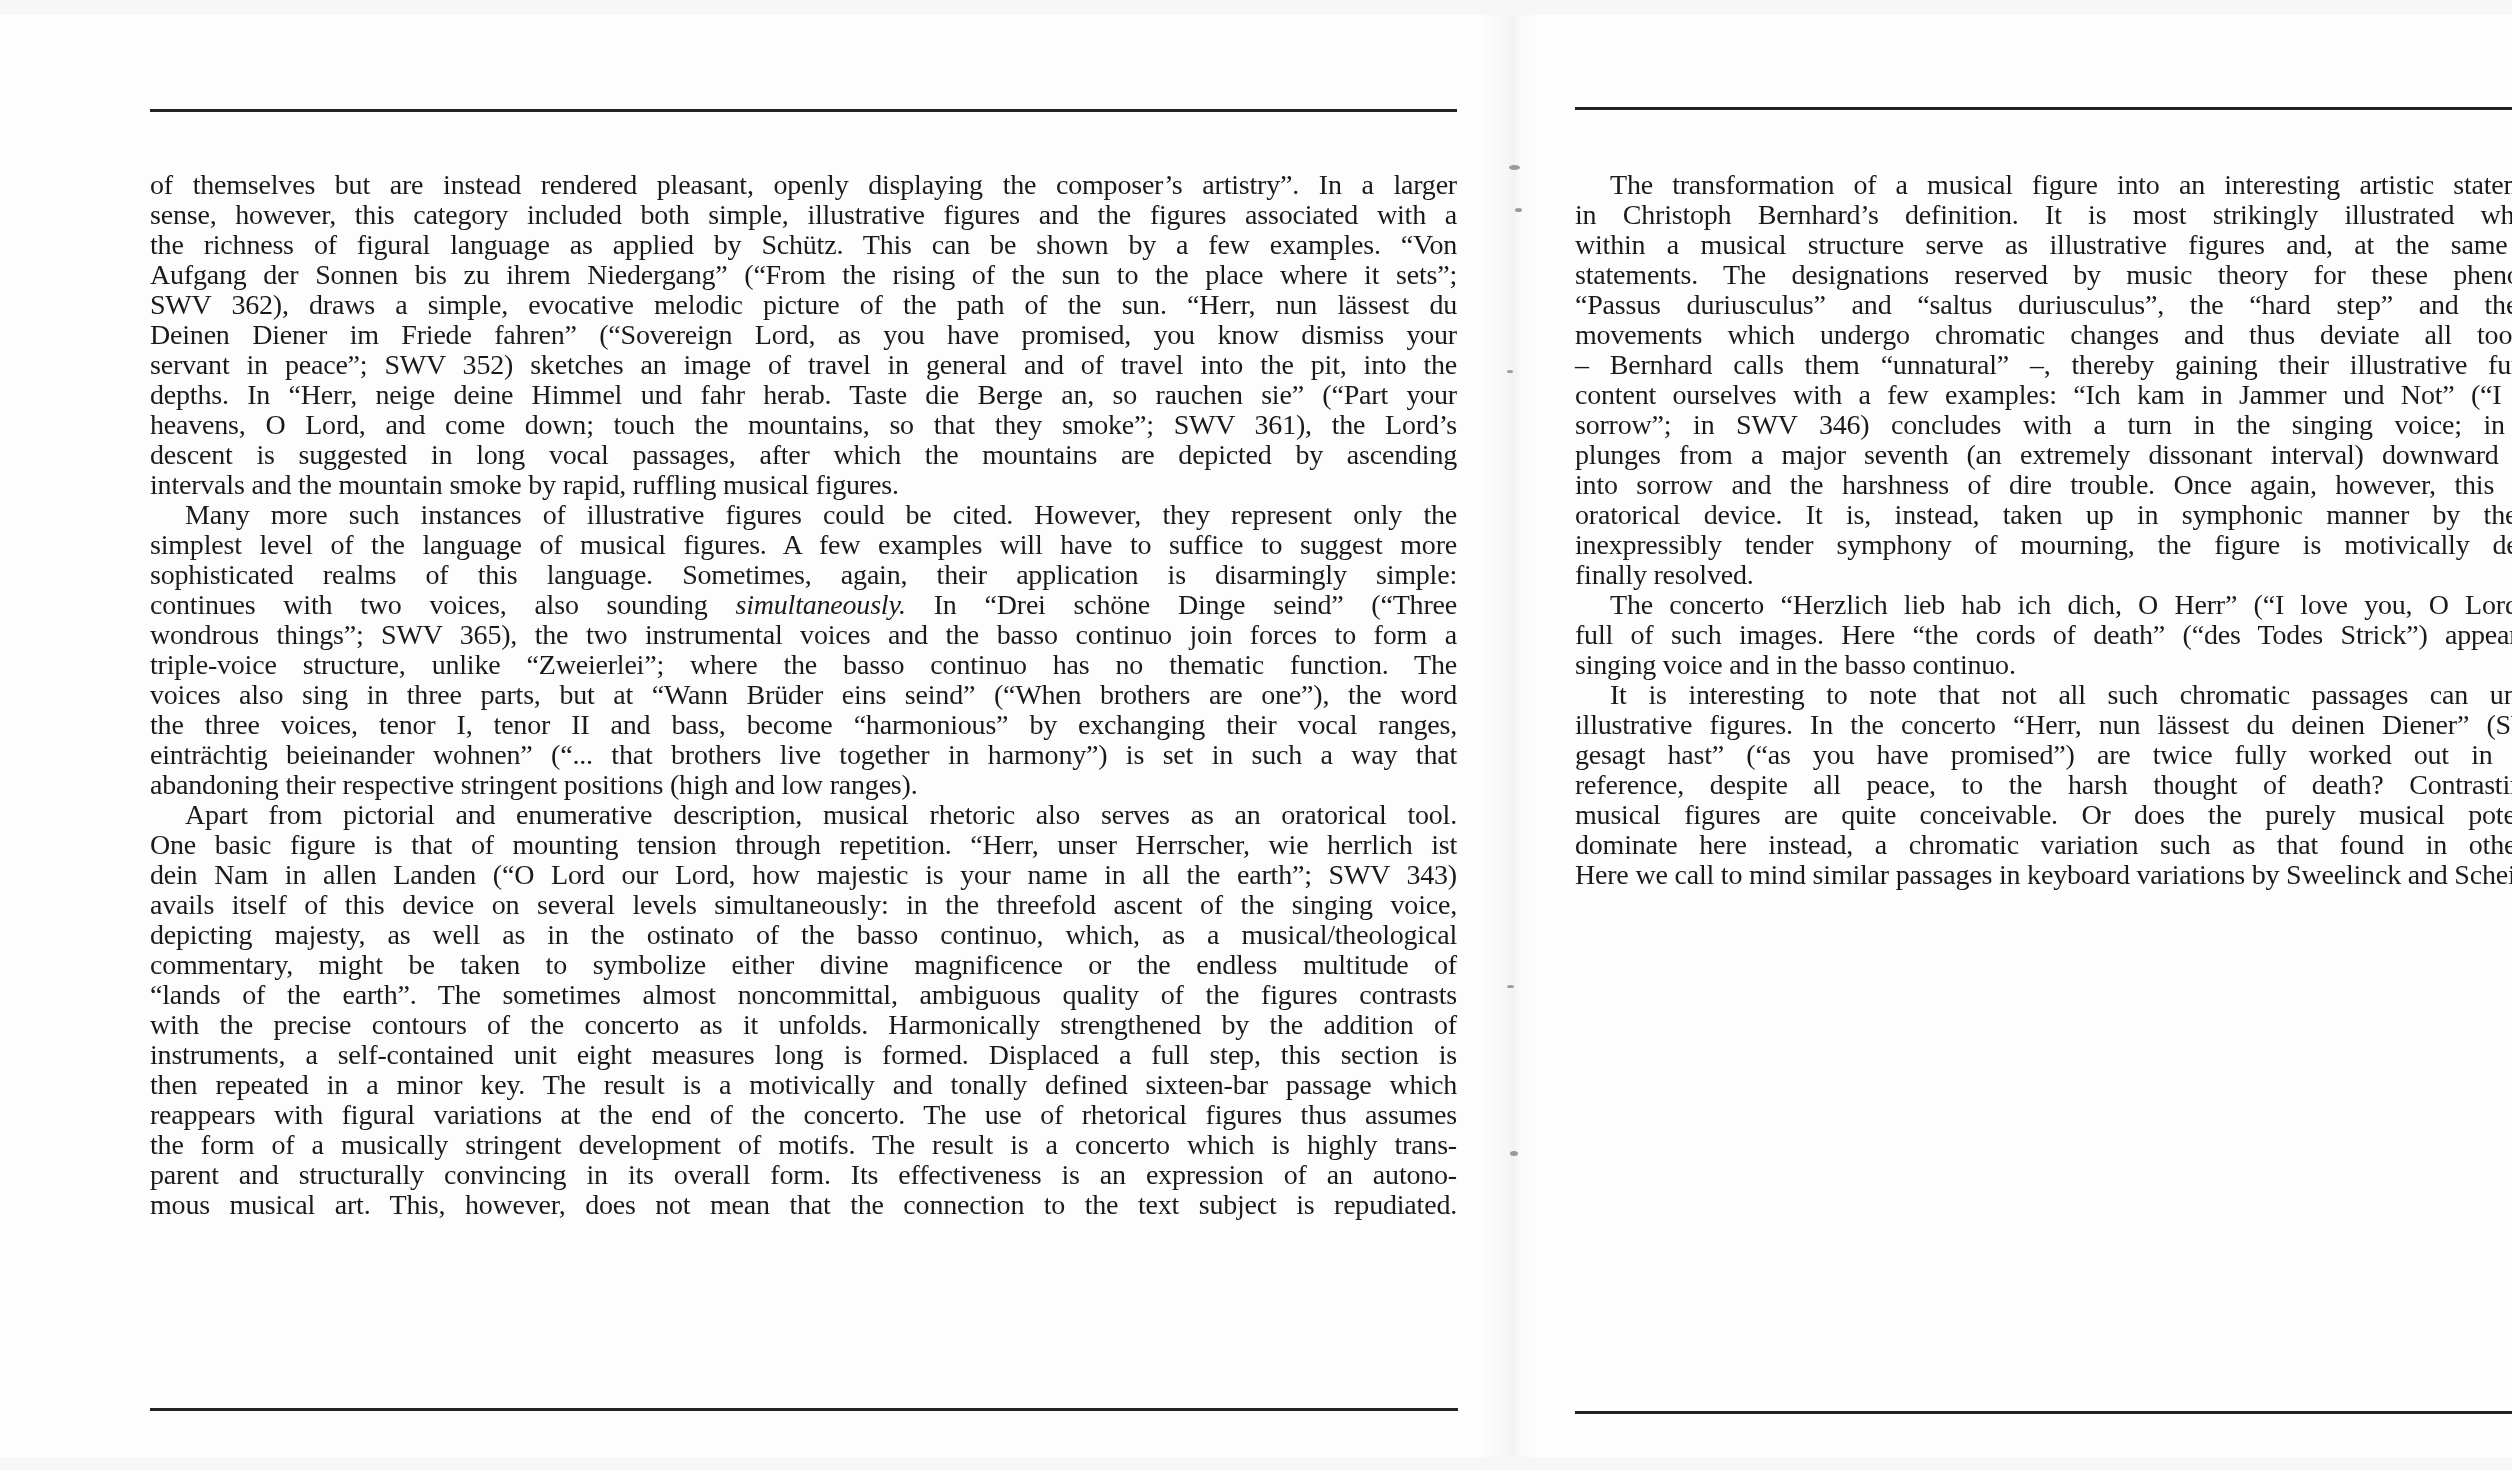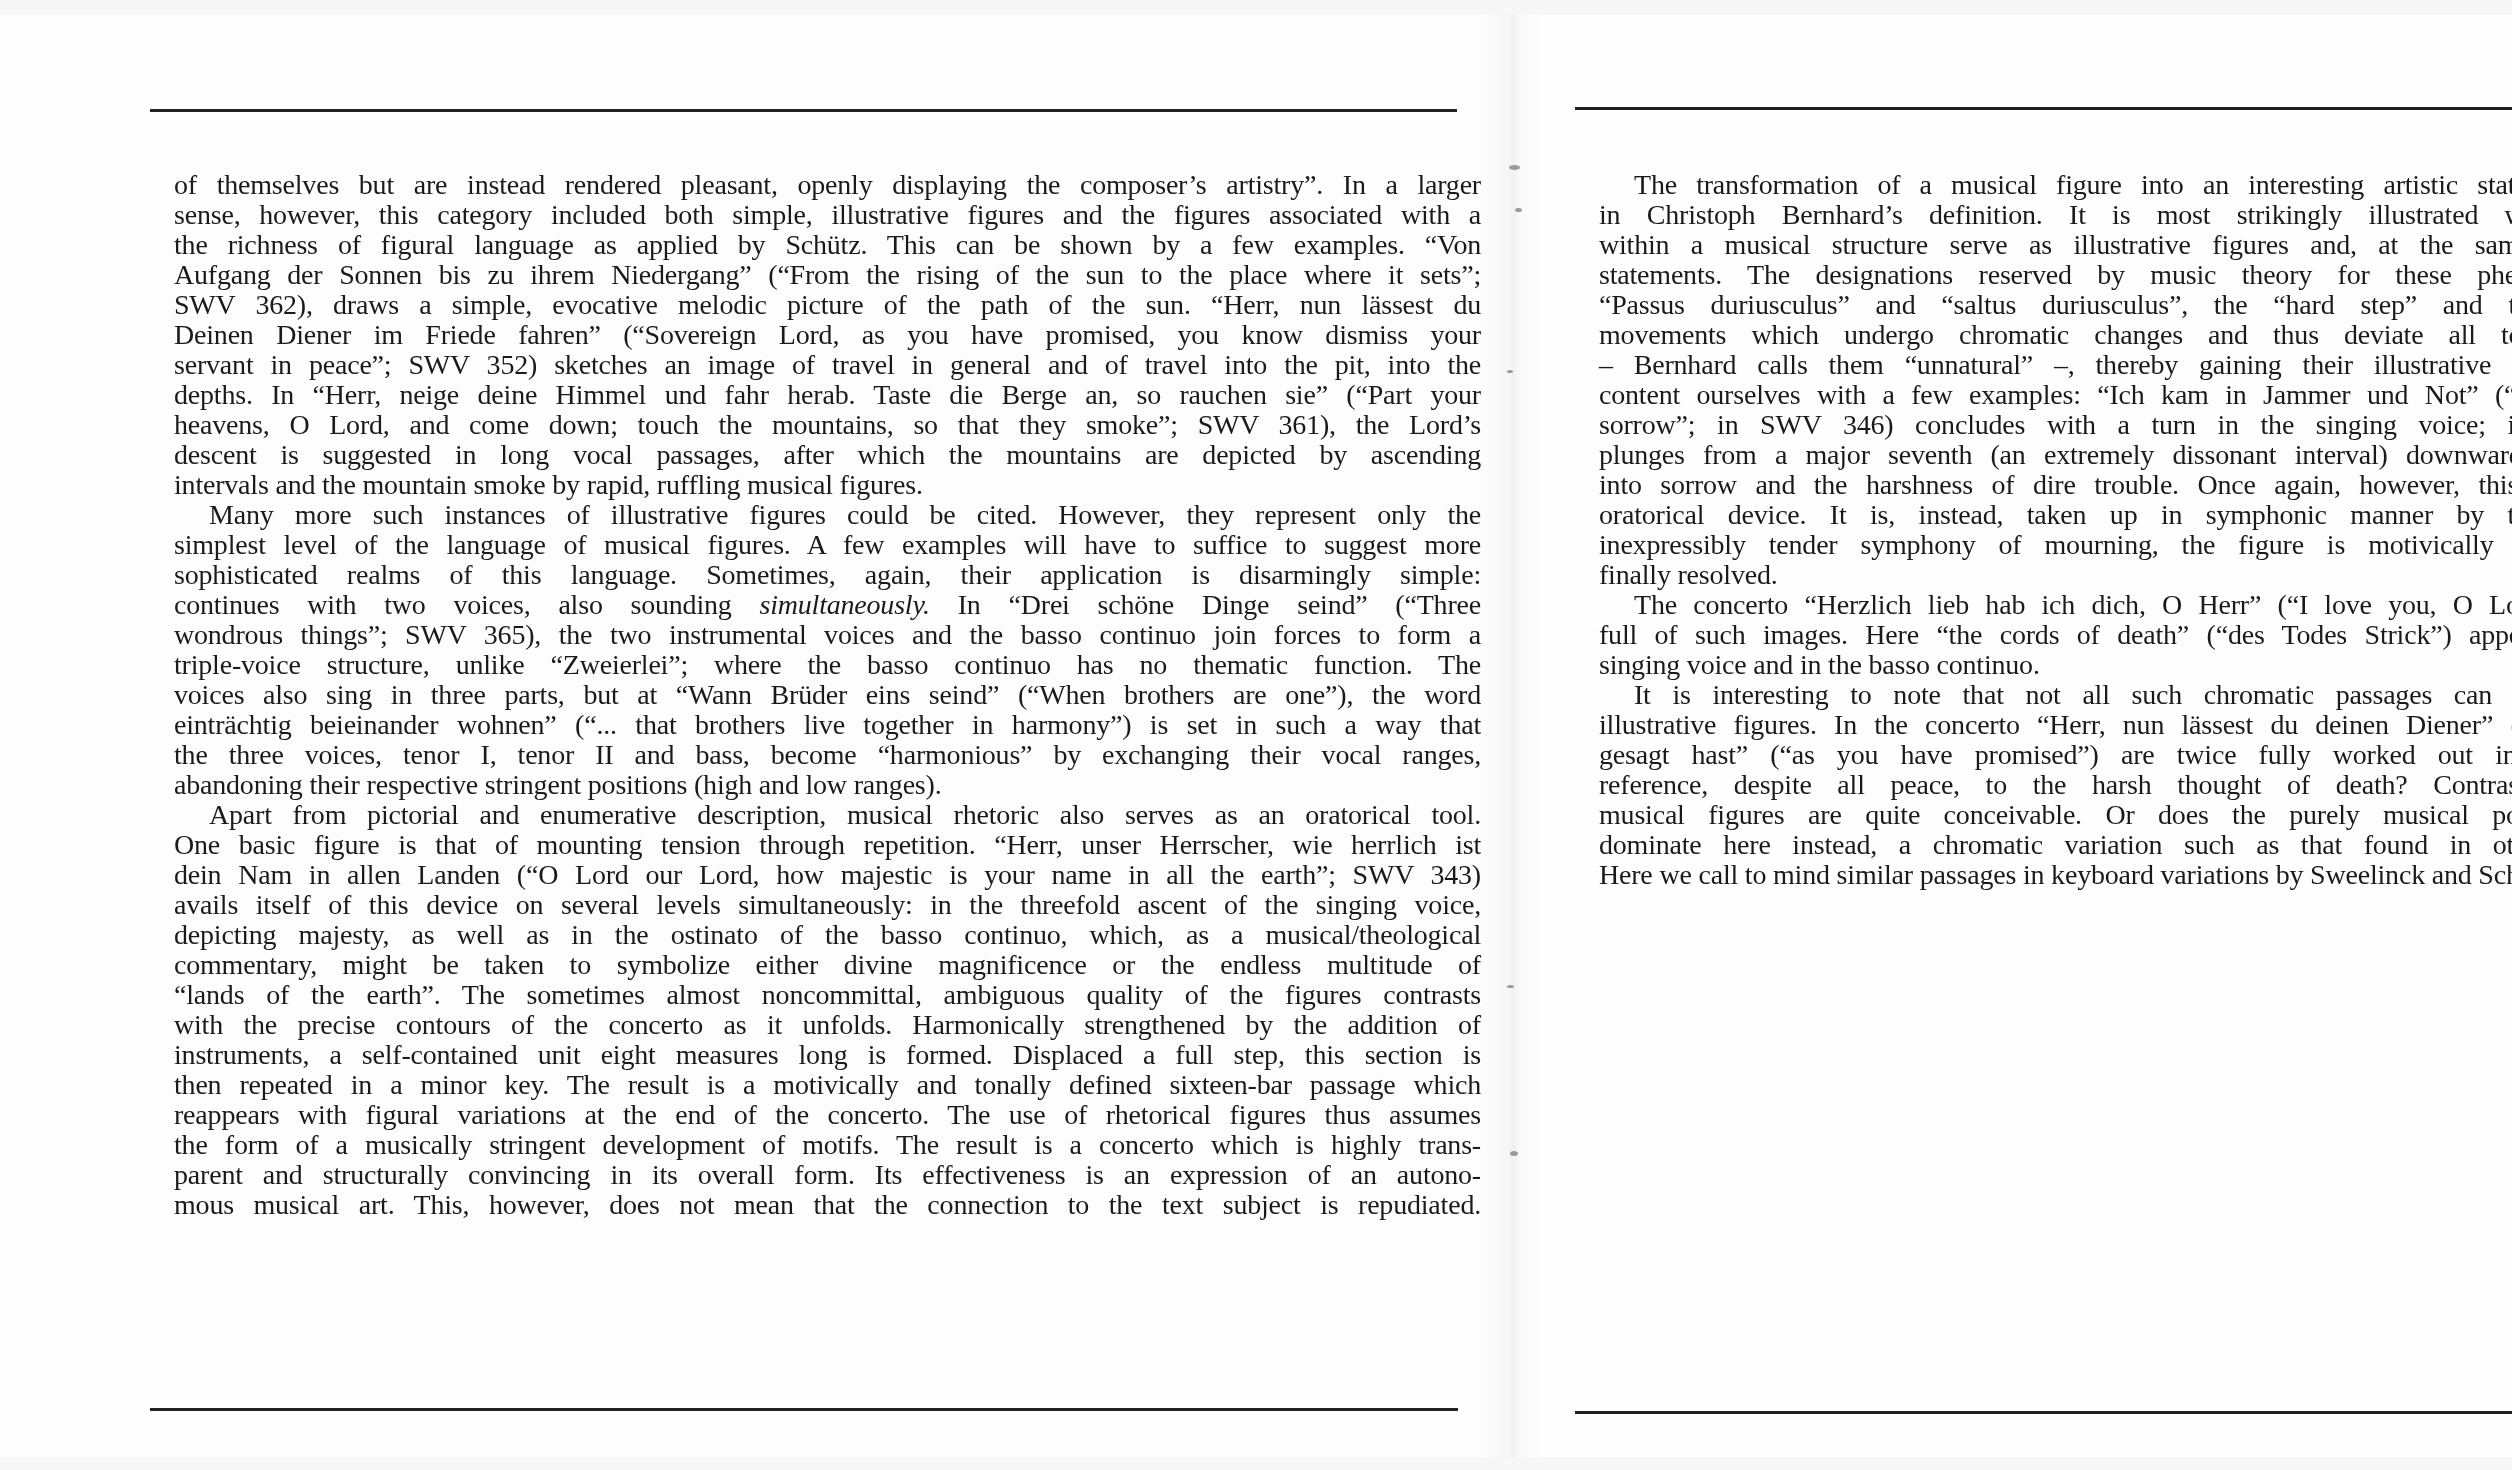--- a/index.html
+++ b/index.html
@@ -18,21 +18,21 @@
   .fold-shadow {
     position: absolute; left: 1480px; top: 15px; width: 65px; height: 1442px;
     background: linear-gradient(to right, rgba(0,0,0,0) 0%, rgba(0,0,0,0.03) 45%, rgba(0,0,0,0.05) 52%, rgba(0,0,0,0.02) 60%, rgba(0,0,0,0) 100%);
   }
   .rule { position: absolute; height: 3px; background: #222; }
   .rule.l-top { left: 150px; width: 1307px; top: 109px; }
   .rule.l-bot { left: 150px; width: 1308px; top: 1408px; }
   .rule.r-top { left: 1575px; width: 1306px; top: 107px; }
   .rule.r-bot { left: 1575px; width: 1312px; top: 1411px; }
 
-  .column { position: absolute; margin-left: 24px; }
+  .column { position: absolute; }
   .col-left { left: 150px; top: 170px; width: 1307px; }
   .col-right { left: 1575px; top: 170px; width: 1306px; }
 
   .line {
     display: block; height: 30px; line-height: 30px;
     font-size: 28px; white-space: nowrap; overflow: visible;
     text-align: justify; text-align-last: justify;
     letter-spacing: -0.2px;
   }
   .line.last { text-align-last: left; }
@@ -73,22 +73,22 @@
       <span class="line"><span>heavens, O Lord, and come down; touch the mountains, so that they smoke”; SWV 361), the Lord’s</span></span>
       <span class="line"><span>descent is suggested in long vocal passages, after which the mountains are depicted by ascending</span></span>
       <span class="line last"><span>intervals and the mountain smoke by rapid, ruffling musical figures.</span></span>
       <span class="line indent"><span>Many more such instances of illustrative figures could be cited. However, they represent only the</span></span>
       <span class="line"><span>simplest level of the language of musical figures. A few examples will have to suffice to suggest more</span></span>
       <span class="line"><span>sophisticated realms of this language. Sometimes, again, their application is disarmingly simple:</span></span>
       <span class="line"><span>continues with two voices, also sounding </span><em>simultaneously.</em><span> In “Drei schöne Dinge seind” (“Three</span></span>
       <span class="line"><span>wondrous things”; SWV 365), the two instrumental voices and the basso continuo join forces to form a</span></span>
       <span class="line"><span>triple-voice structure, unlike “Zweierlei”; where the basso continuo has no thematic function. The</span></span>
       <span class="line"><span>voices also sing in three parts, but at “Wann Brüder eins seind” (“When brothers are one”), the word</span></span>
+      <span class="line"><span>the three voices, tenor I, tenor II and bass, become “harmonious” by exchanging their vocal ranges,</span></span>
       <span class="line"><span>einträchtig beieinander wohnen” (“... that brothers live together in harmony”) is set in such a way that</span></span>
-      <span class="line"><span>the three voices, tenor I, tenor II and bass, become “harmonious” by exchanging their vocal ranges,</span></span>
       <span class="line last"><span>abandoning their respective stringent positions (high and low ranges).</span></span>
       <span class="line indent"><span>Apart from pictorial and enumerative description, musical rhetoric also serves as an oratorical tool.</span></span>
       <span class="line"><span>One basic figure is that of mounting tension through repetition. “Herr, unser Herrscher, wie herrlich ist</span></span>
       <span class="line"><span>dein Nam in allen Landen (“O Lord our Lord, how majestic is your name in all the earth”; SWV 343)</span></span>
       <span class="line"><span>avails itself of this device on several levels simultaneously: in the threefold ascent of the singing voice,</span></span>
       <span class="line"><span>depicting majesty, as well as in the ostinato of the basso continuo, which, as a musical/theological</span></span>
       <span class="line"><span>commentary, might be taken to symbolize either divine magnificence or the endless multitude of</span></span>
       <span class="line"><span>“lands of the earth”. The sometimes almost noncommittal, ambiguous quality of the figures contrasts</span></span>
       <span class="line"><span>with the precise contours of the concerto as it unfolds. Harmonically strengthened by the addition of</span></span>
       <span class="line"><span>instruments, a self-contained unit eight measures long is formed. Displaced a full step, this section is</span></span>

